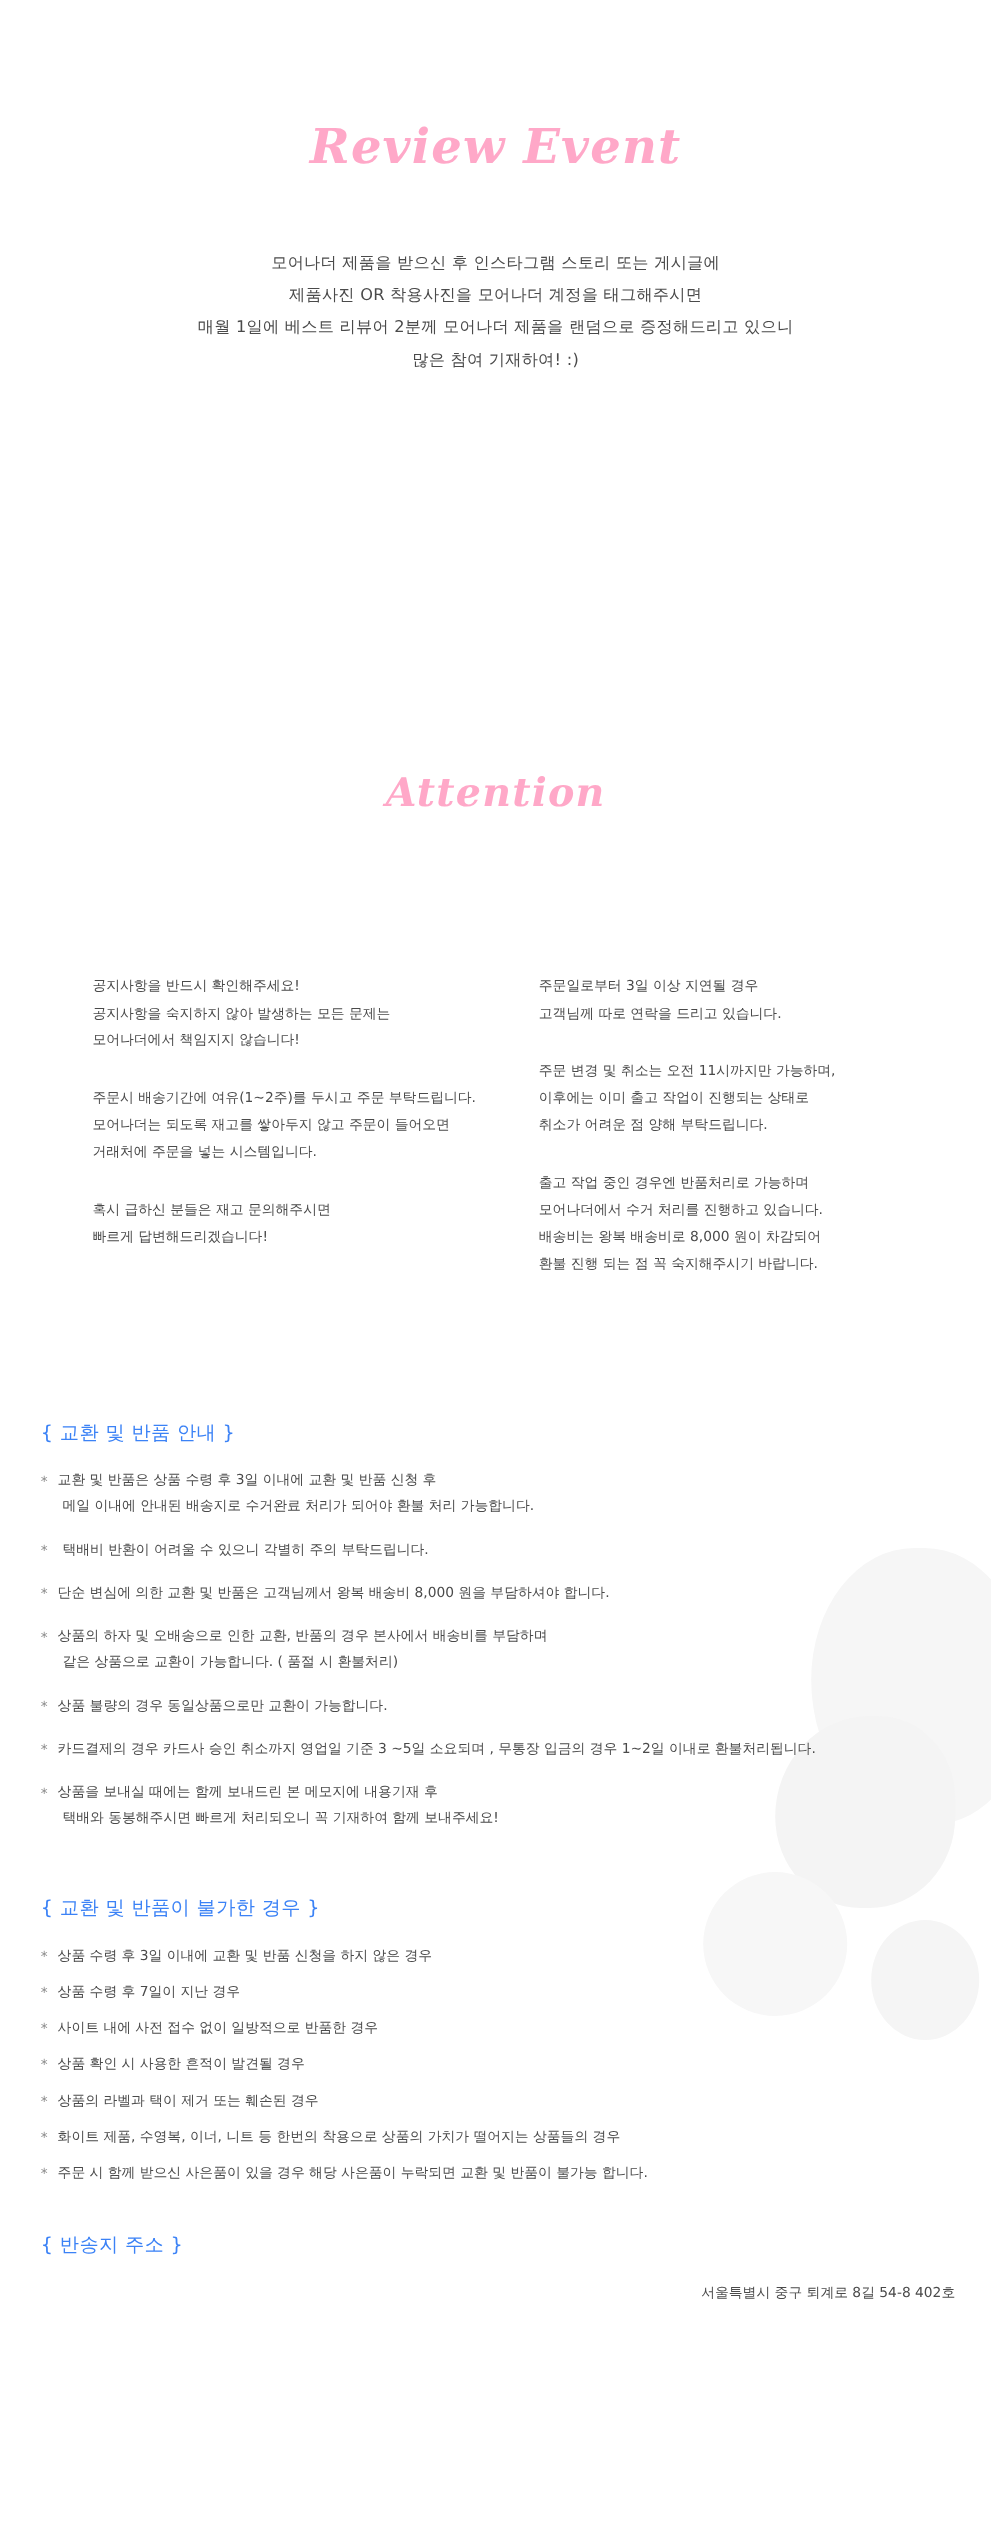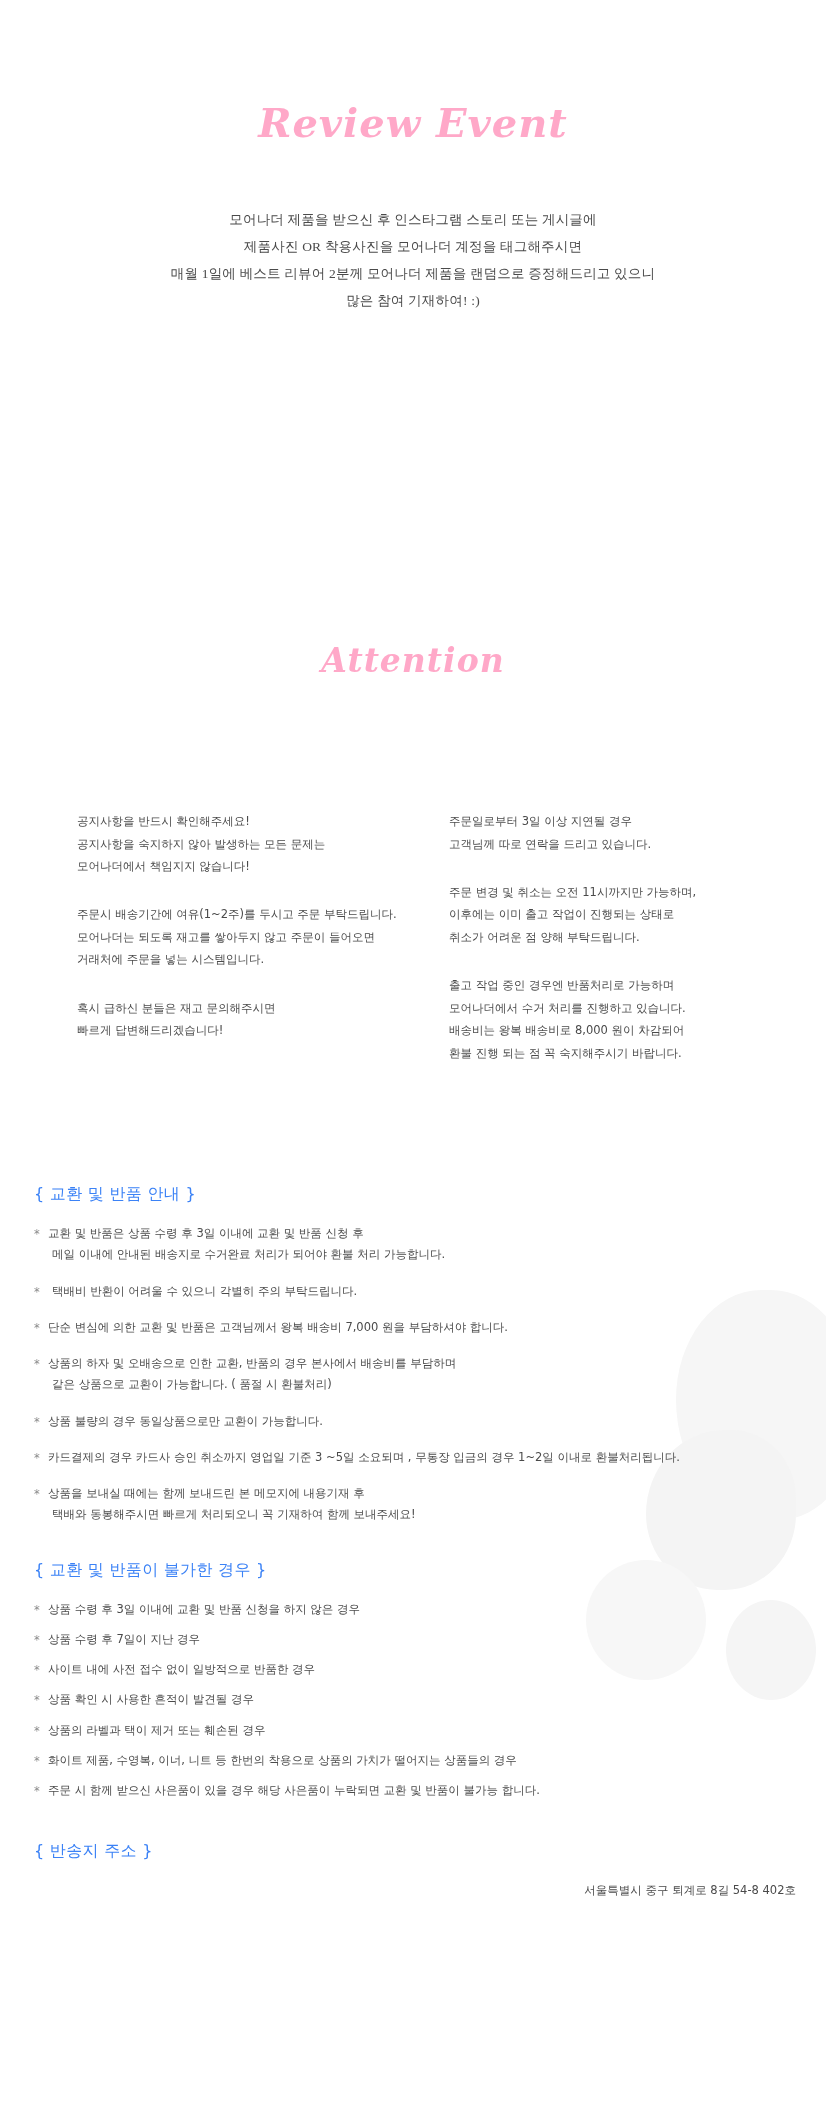--- a/index.html
+++ b/index.html
@@ -41,21 +41,20 @@
   #attention-title { font-size: 33px; padding-top: 300px; }
 
   
   .intro {
     margin-top: 60px;
     text-align: center;
     font-size: 13.5px;
     line-height: 2.0;
     color: #4a4a4a;
     letter-spacing: 0.2px;
-    font-family: Liberation Serif, serif;
   }
   .intro div { white-space: nowrap; }
 
   
   .attention-wrap {
     margin-top: 130px;
     display: flex;
     justify-content: center;
     gap: 72px;
     font-size: 11.5px;
@@ -73,21 +72,21 @@
     padding: 0 30px 0 34px;
     font-size: 11.5px;
     color: #4a4a4a;
   }
   .policy-head {
     font-size: 16px;
     color: #3b82f6;
     margin: 0 0 18px 0;
     letter-spacing: 0.3px;
   }
-  .policy-head.mt { margin-top: 34px; }
+  .policy-head.mt { margin-top: 54px; }
   .policy-item {
     position: relative;
     padding-left: 14px;
     margin-bottom: 15px;
     line-height: 1.85;
   }
   .policy-item .star {
     position: absolute;
     left: 0; top: 1px;
     color: #8a8a8a;
@@ -166,21 +165,21 @@
       <span class="star">*</span>
       <span>교환 및 반품은 상품 수령 후 3일 이내에 교환 및 반품 신청 후</span>
       <span class="l2">메일 이내에 안내된 배송지로 수거완료 처리가 되어야 환불 처리 가능합니다.</span>
     </div>
     <div class="policy-item">
       <span class="star">*</span>
       <span class="l2">택배비 반환이 어려울 수 있으니 각별히 주의 부탁드립니다.</span>
     </div>
     <div class="policy-item">
       <span class="star">*</span>
-      <span>단순 변심에 의한 교환 및 반품은 고객님께서 왕복 배송비 7,000 원을 부담하셔야 합니다.</span>
+      <span>단순 변심에 의한 교환 및 반품은 고객님께서 왕복 배송비 8,000 원을 부담하셔야 합니다.</span>
     </div>
     <div class="policy-item">
       <span class="star">*</span>
       <span>상품의 하자 및 오배송으로 인한 교환, 반품의 경우 본사에서 배송비를 부담하며</span>
       <span class="l2">같은 상품으로 교환이 가능합니다. ( 품절 시 환불처리)</span>
     </div>
     <div class="policy-item">
       <span class="star">*</span>
       <span>상품 불량의 경우 동일상품으로만 교환이 가능합니다.</span>
     </div>

